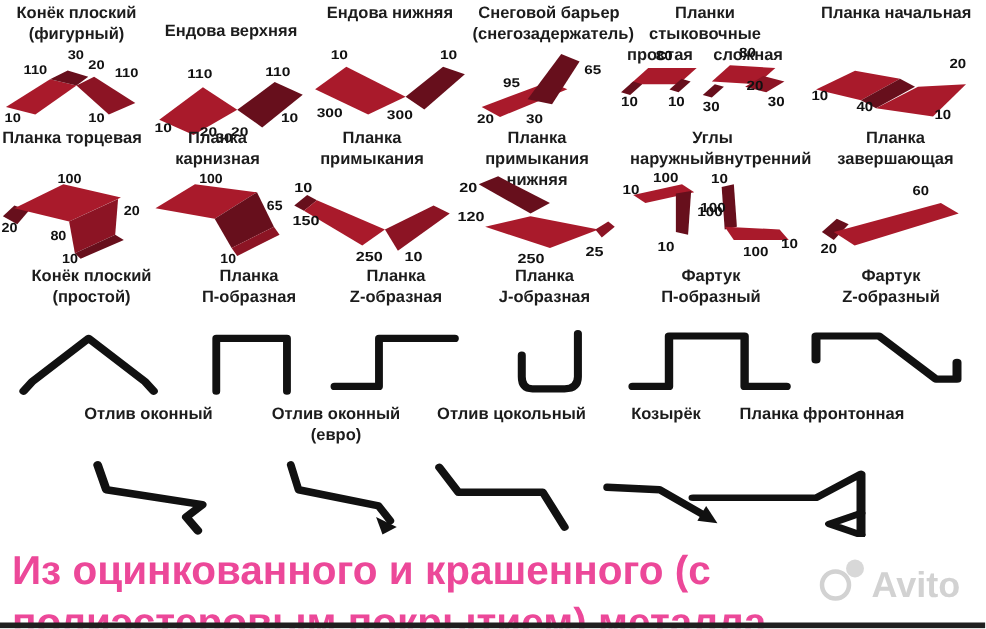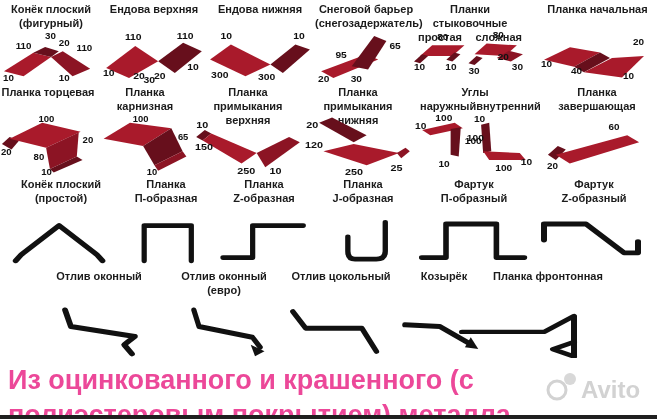--- a/index.html
+++ b/index.html
@@ -41,21 +41,21 @@
         <polygon points="32,26 44,19 58,24 50,31" fill="#670F1C"></polygon>
         <polygon points="50,31 62,24 90,45 72,54" fill="#8C1424"></polygon>
         <text x="14" y="22" class="dim">110</text>
         <text x="44" y="10" class="dim">30</text>
         <text x="58" y="18" class="dim">20</text>
         <text x="76" y="24" class="dim">110</text>
         <text x="1" y="60" class="dim">10</text>
         <text x="58" y="60" class="dim">10</text>
       </svg>
     </div>
-    <div class="item" style="left: 102px; top: 3px; width: 104px;">
+    <div class="item" style="left: 102px; top: 15px; width: 104px;">
       <div class="lbl" style="height: 28px;">
         <span>Ендова верхняя</span>
       </div>
       <svg viewBox="0 0 100 62" preserveAspectRatio="none" width="104" height="52">
         <polygon points="4,44 32,18 54,36 26,56" fill="#A91A2B"></polygon>
         <polygon points="54,36 78,14 96,24 70,50" fill="#670F1C"></polygon>
         <text x="22" y="11" class="dim">110</text>
         <text x="72" y="9" class="dim">110</text>
         <text x="1" y="54" class="dim">10</text>
         <text x="30" y="57" class="dim">20</text>
@@ -154,21 +154,20 @@
         <polygon points="48,36 78,16 90,42 60,58" fill="#670F1C"></polygon>
         <polygon points="60,58 90,42 94,48 64,64" fill="#8C1424"></polygon>
         <text x="37" y="9" class="dim">100</text>
         <text x="85" y="29" class="dim">65</text>
         <text x="52" y="69" class="dim">10</text>
       </svg>
     </div>
     <div class="item" style="left: 194px; top: 86px; width: 108px;">
       <div class="lbl" style="height: 28px;">
         <span>Планка примыкания</span>
-        <span>верхняя</span>
       </div>
       <svg viewBox="0 0 100 70" preserveAspectRatio="none" width="108" height="62">
         <polygon points="2,26 10,18 16,22 8,30" fill="#670F1C"></polygon>
         <polygon points="8,30 16,22 58,44 44,56" fill="#A91A2B"></polygon>
         <polygon points="58,44 88,26 98,32 66,60" fill="#8C1424"></polygon>
         <text x="2" y="16" class="dim">10</text>
         <text x="1" y="41" class="dim">150</text>
         <text x="40" y="68" class="dim">250</text>
         <text x="70" y="68" class="dim">10</text>
       </svg>

